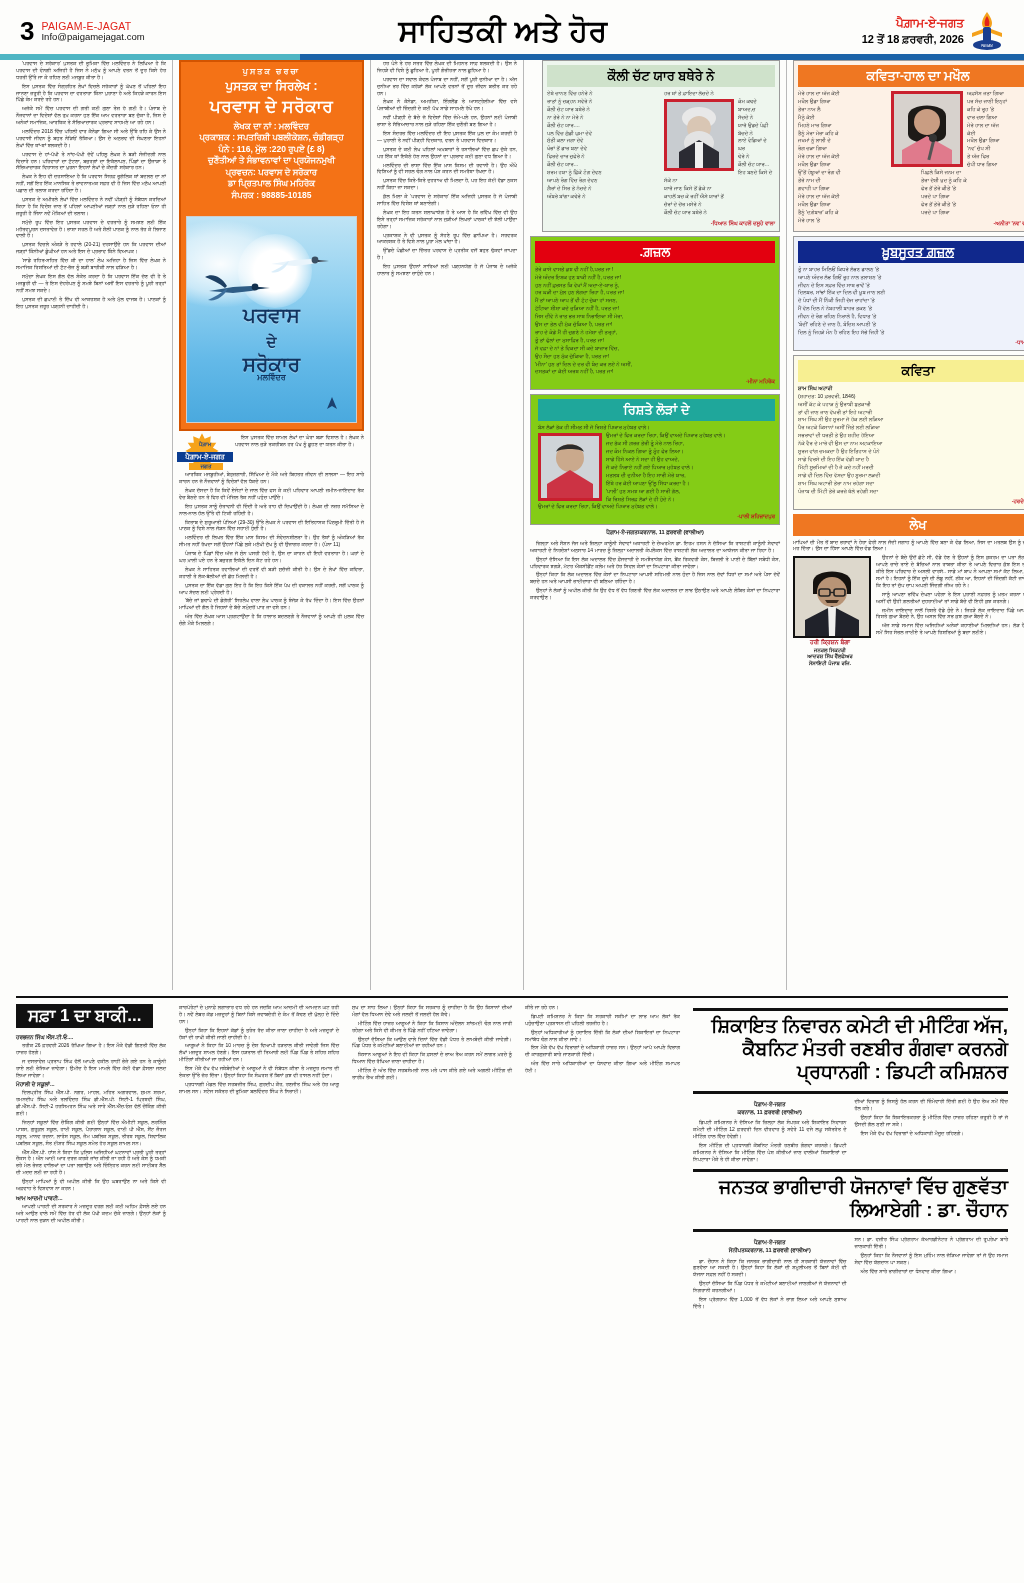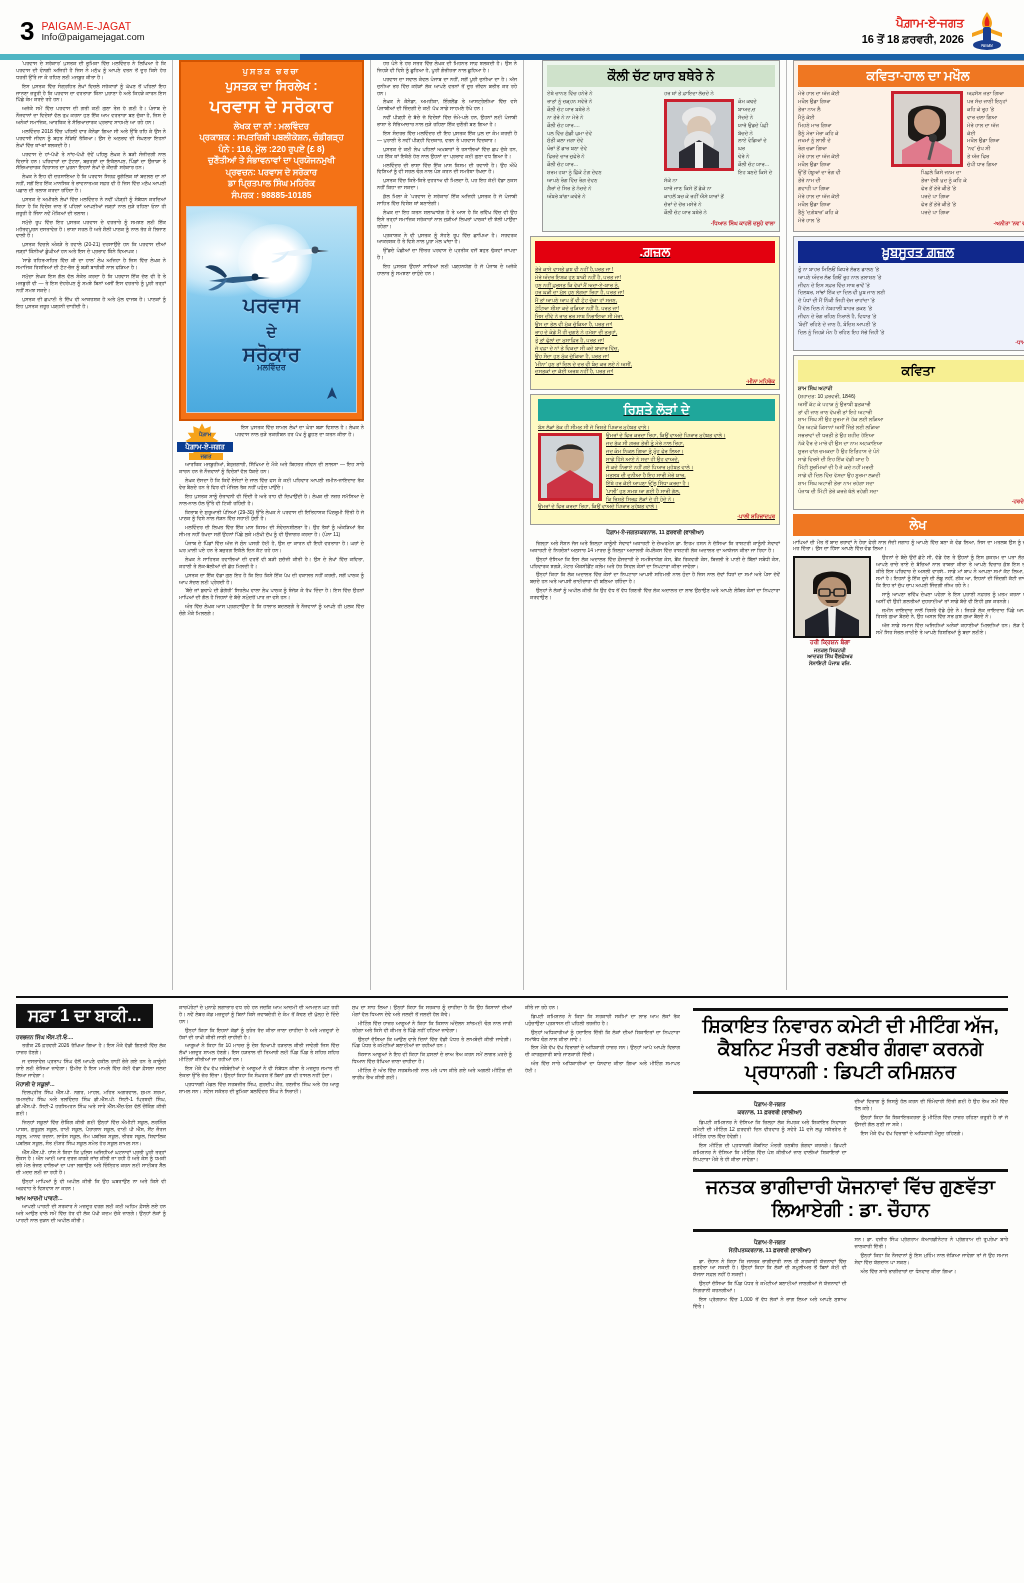--- a/index.html
+++ b/index.html
@@ -74,21 +74,21 @@
   }
   .sechead.green{background:#cfe2cb;}
   .sechead.orange{background:#ef7722;color:#fff;}
   .sechead.red{background:#e3000f;color:#fff;}
   .sechead.navy{background:#10288c;color:#fff;text-decoration:underline;}
   .sechead.yellow{background:#f7ef92;color:#000;}
   .sechead.teal{background:#1fa79b;color:#fff;}
   .sechead.black{background:#111;color:#fff;display:inline-block;padding:2px 12px;font-size:17px;}
 
   .boxed{border:1px solid #9a9a9a;padding:4px;box-sizing:border-box;}
-  .boxed.pinkbg{background:#fef9c3;text-decoration:underline;}
+  .boxed.pinkbg{background:#84cc16;}
   .boxed.peach{background:#fdf1e6;}
   .boxed.mint{background:#eef6ee;}
   .boxed.ltyellow{background:#fdfbe8;}
   .boxed.ltblue{background:#eef2fb;}
 
   .poem{
     font-size:5.2px;line-height:1.52;color:#1a1a1a;
   }
   .poem .ln{white-space:normal;}
   .credit{
@@ -101,21 +101,21 @@
     box-sizing:border-box;
   }
   .promo .pl{
     text-align:center;color:#fff;font-weight:bold;line-height:1.35;
   }
   .p-kicker{font-size:8px;letter-spacing:2px;}
   .p-sub{font-size:12px;}
   .p-title{font-size:17px;margin:2px 0 2px 0;letter-spacing:.5px;}
   .p-line{font-size:8.5px;}
   .bookcover{
-    margin-top:5px;height:205px;position:relative;overflow:hidden;
+    margin-top:15px;height:205px;position:relative;overflow:hidden;
     background:linear-gradient(180deg,#bfe4f5 0%, #8ecff0 38%, #63b9e8 70%, #4aa9de 100%);
     border:1px solid #cfcfcf;
   }
   .bc-sun{
     position:absolute;left:52%;top:8%;width:74px;height:74px;border-radius:50%;
     background:radial-gradient(circle,#ffffff 0%,#ffffff 40%,rgba(255,255,255,.45) 62%,rgba(255,255,255,0) 78%);
     transform:translateX(-50%);
   }
   .bc-cloud{
     position:absolute;left:-8%;top:2%;width:70%;height:42%;
@@ -167,21 +167,21 @@
     font-size:6px;font-weight:bold;color:#b3101e;text-align:center;line-height:1.25;
   }
   .cap-blk{
     font-size:5.2px;font-weight:bold;color:#111;text-align:center;line-height:1.25;
   }
 
   .hl-head{
     font-size:16px;font-weight:bold;text-align:center;line-height:1.2;color:#000;
     border-top:2px solid #111;border-bottom:1px solid #111;padding:4px 0;margin-bottom:3px;
   }
-  .hl-head.big{font-size:19px;border:none;border-top:2px solid #111;padding-top:5px;}
+  .hl-head.big{font-size:19px;border:none;border-top:2px solid #111;padding-top:5px;text-align:right;}
   .dateline{
     text-align:center;font-size:5.6px;font-weight:bold;margin:3px 0;line-height:1.35;
   }
   .subhead{font-weight:bold;font-size:5.6px;margin:3px 0 1px 0;}
 
   .bottom-rule{height:2px;background:#111;margin:6px 16px;}
   .thickline{height:3px;background:#111;margin:4px 0;}
 </style>
 </head>
 <body>
@@ -189,24 +189,25 @@
 <div class="page">
 
   <div class="masthead">
     <div class="mh-left">
       <div class="page-num">3</div>
       <div class="mh-brand">
         <div class="brand-name">PAIGAM-E-JAGAT</div>
         <div class="brand-mail">Info@paigamejagat.com</div>
       </div>
     </div>
+    <div class="mh-title">ਸਾਹਿਤਕੀ ਅਤੇ ਹੋਰ</div>
     <div class="mh-right">
       <div class="mh-right-txt">
         <div class="mh-logo-text">ਪੈਗ਼ਾਮ-ਏ-ਜਗਤ</div>
-        <div class="mh-date">16 ਤੋਂ 18 ਫ਼ਰਵਰੀ, 2026</div>
+        <div class="mh-date">12 ਤੋਂ 18 ਫ਼ਰਵਰੀ, 2026</div>
       </div>
       <div class="torch">
         <svg viewBox="0 0 34 40" width="34" height="40">
           <ellipse cx="17" cy="34" rx="14" ry="5" fill="#1b3f8f"></ellipse>
           <rect x="13" y="16" width="8" height="18" rx="2" fill="#1b3f8f"></rect>
           <path d="M17 1 C12 8 11 12 13 16 L21 16 C23 12 22 8 17 1 Z" fill="#f4a11b"></path>
           <path d="M17 5 C14.5 9 14 12 15.2 15 L18.8 15 C20 12 19.5 9 17 5 Z" fill="#e2231a"></path>
           <path d="M2 22 L13 18 L13 22 L2 26 Z" fill="#f4a11b"></path>
           <path d="M32 22 L21 18 L21 22 L32 26 Z" fill="#f4a11b"></path>
           <text x="17" y="36" font-size="3" fill="#fff" text-anchor="middle" font-family="Liberation Sans, sans-serif">PAIGAM</text>

